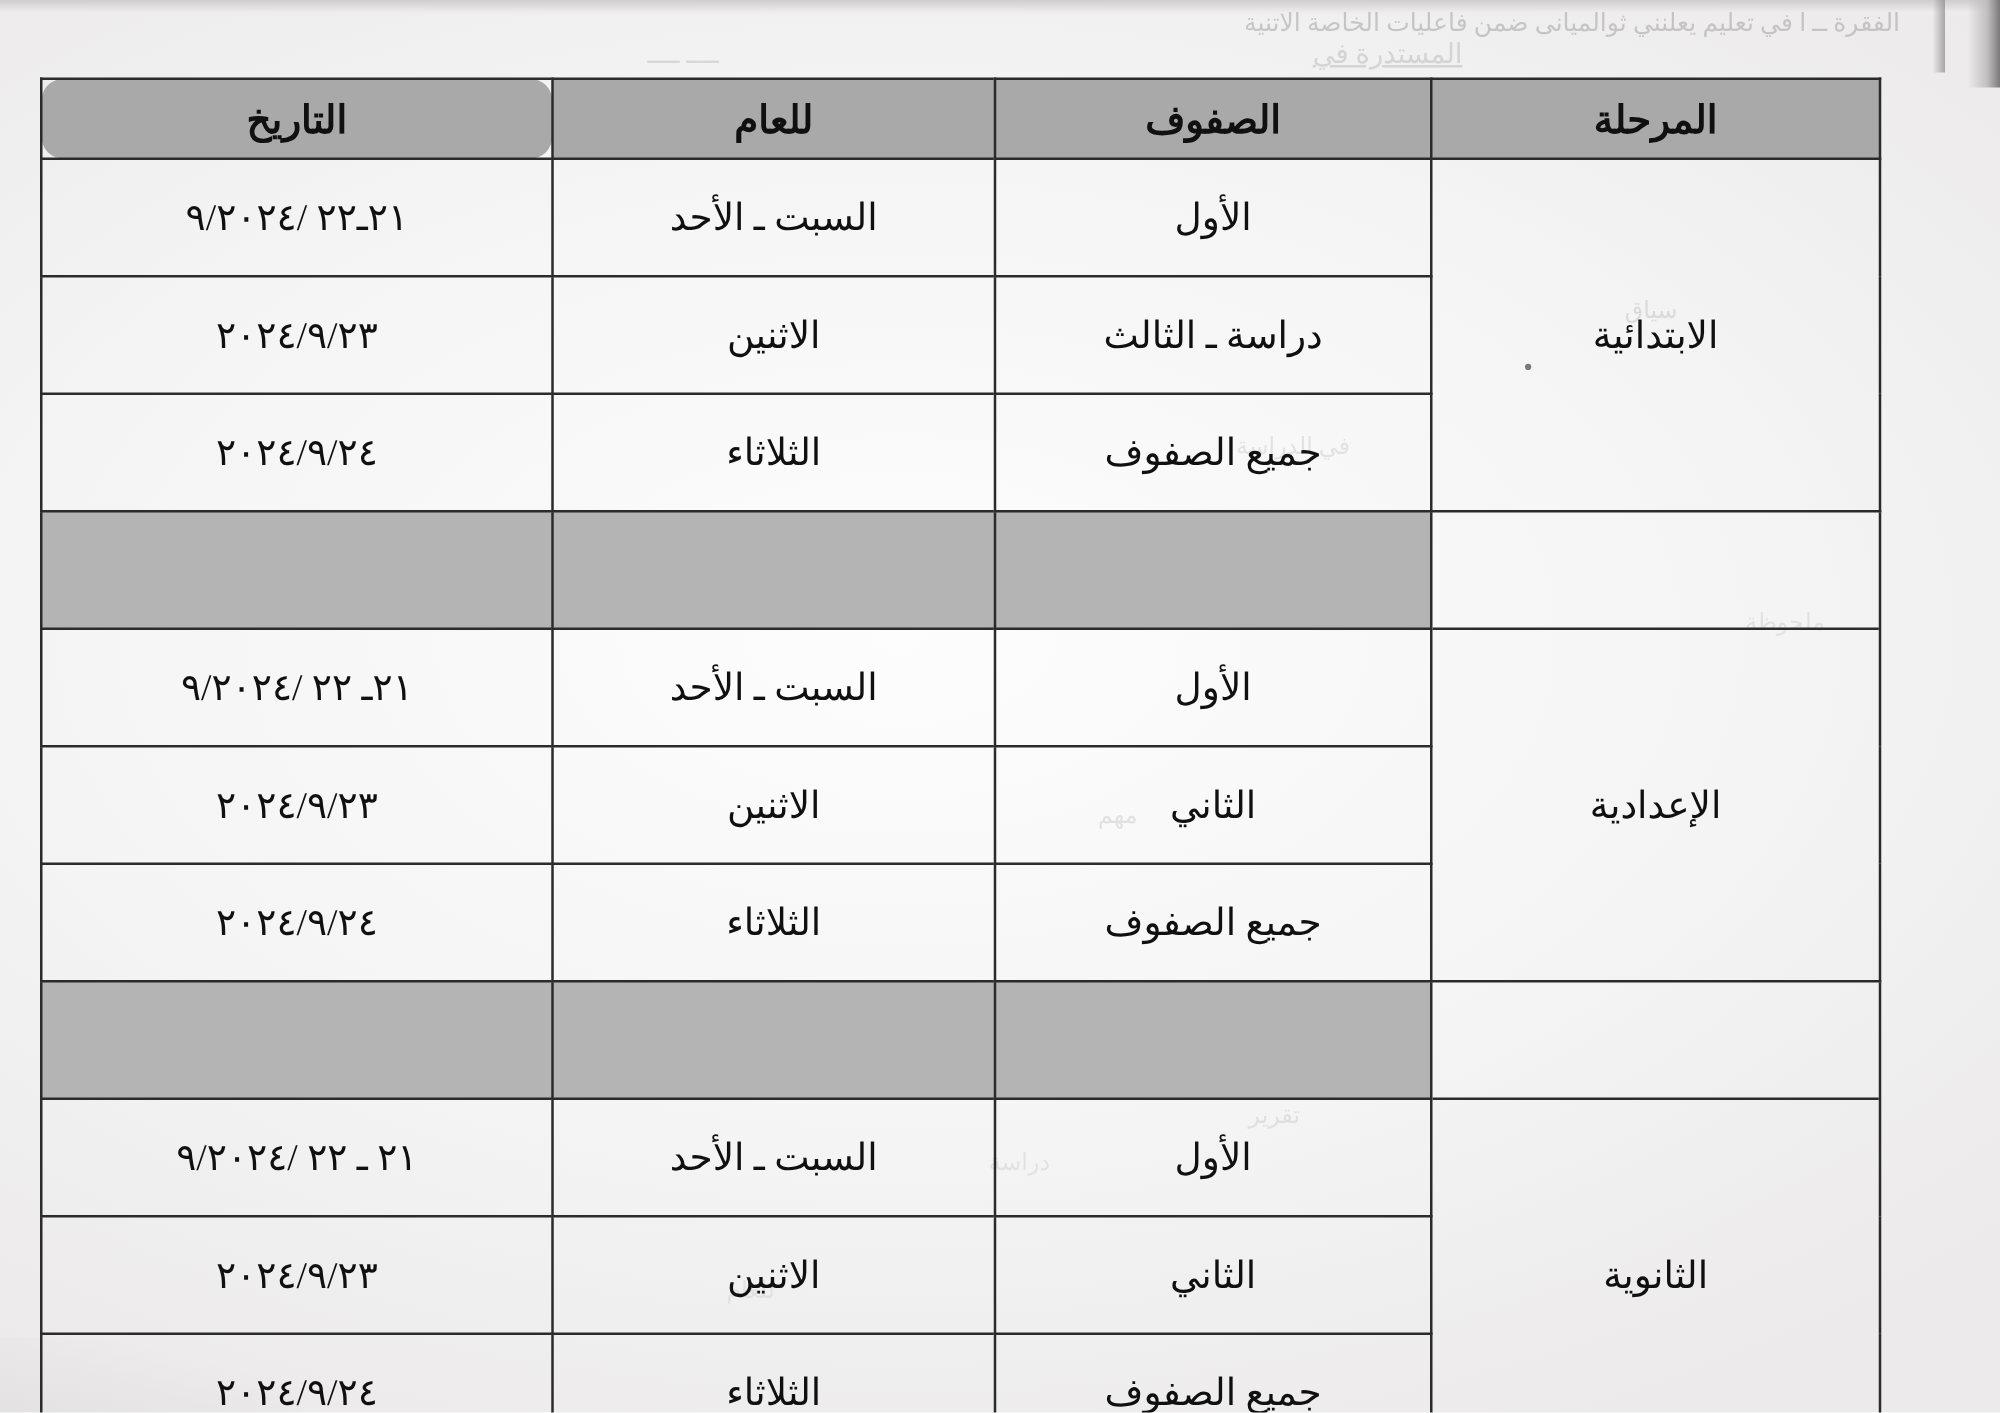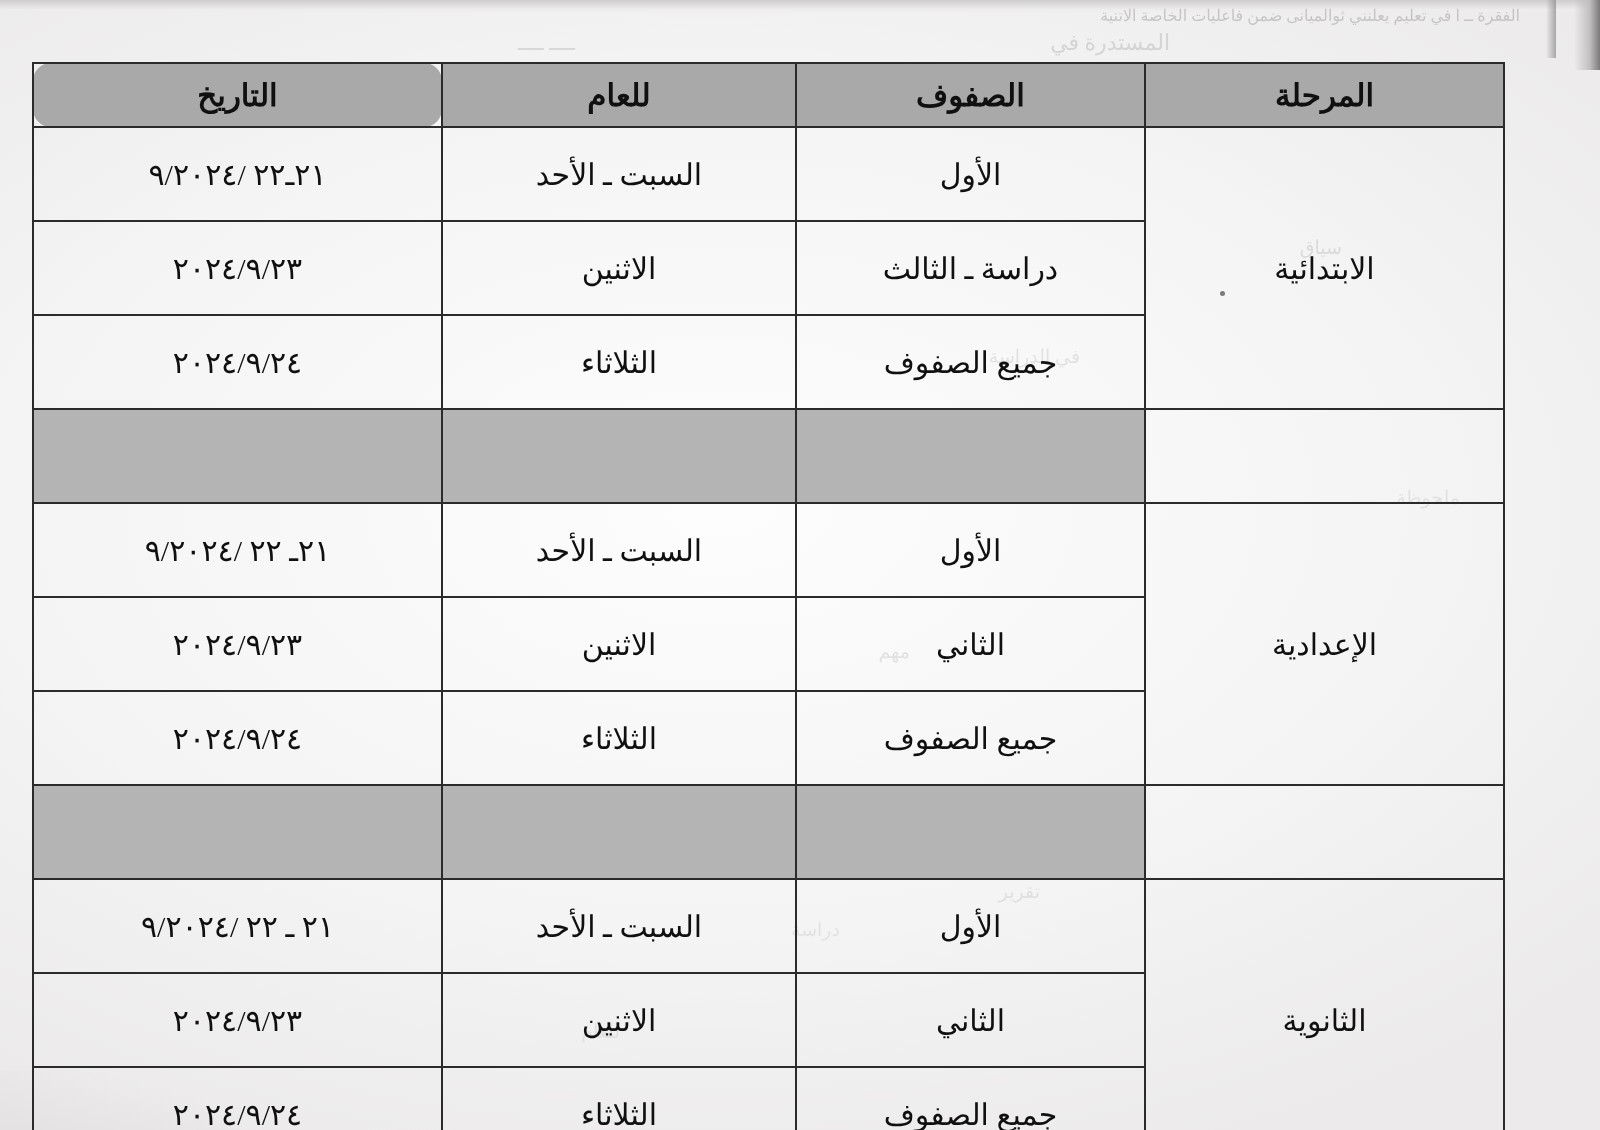--- a/index.html
+++ b/index.html
@@ -57,22 +57,22 @@
   
   .ghost-line {
     position: absolute;
     white-space: nowrap;
     color: #9e9c9c;
     opacity: .55;
     font-size: 21px;
     font-family: "Liberation Serif", serif;
     letter-spacing: 1px;
   }
-  .ghost-1 { top: 6px;  right: 80px;  opacity:.5;  font-size: 16px; }
-  .ghost-2 { top: 30px; right: 430px; opacity: .38; font-size: 22px; color:#a8a6a6;}
+  .ghost-1 { top: 6px;  right: 80px;  opacity:.5;  font-size: 20px; }
+  .ghost-2 { top: 30px; right: 430px; opacity: .38; font-size: 22px; color:#a8a6a6;text-decoration:underline;}
   .ghost-3 { top: 30px; right: 1025px; opacity: .30; font-size: 22px; }
 
   
   .ghost-blob {
     position: absolute;
     color: #bdbbbb;
     opacity: .45;
     font-size: 19px;
     white-space: nowrap;
   }

